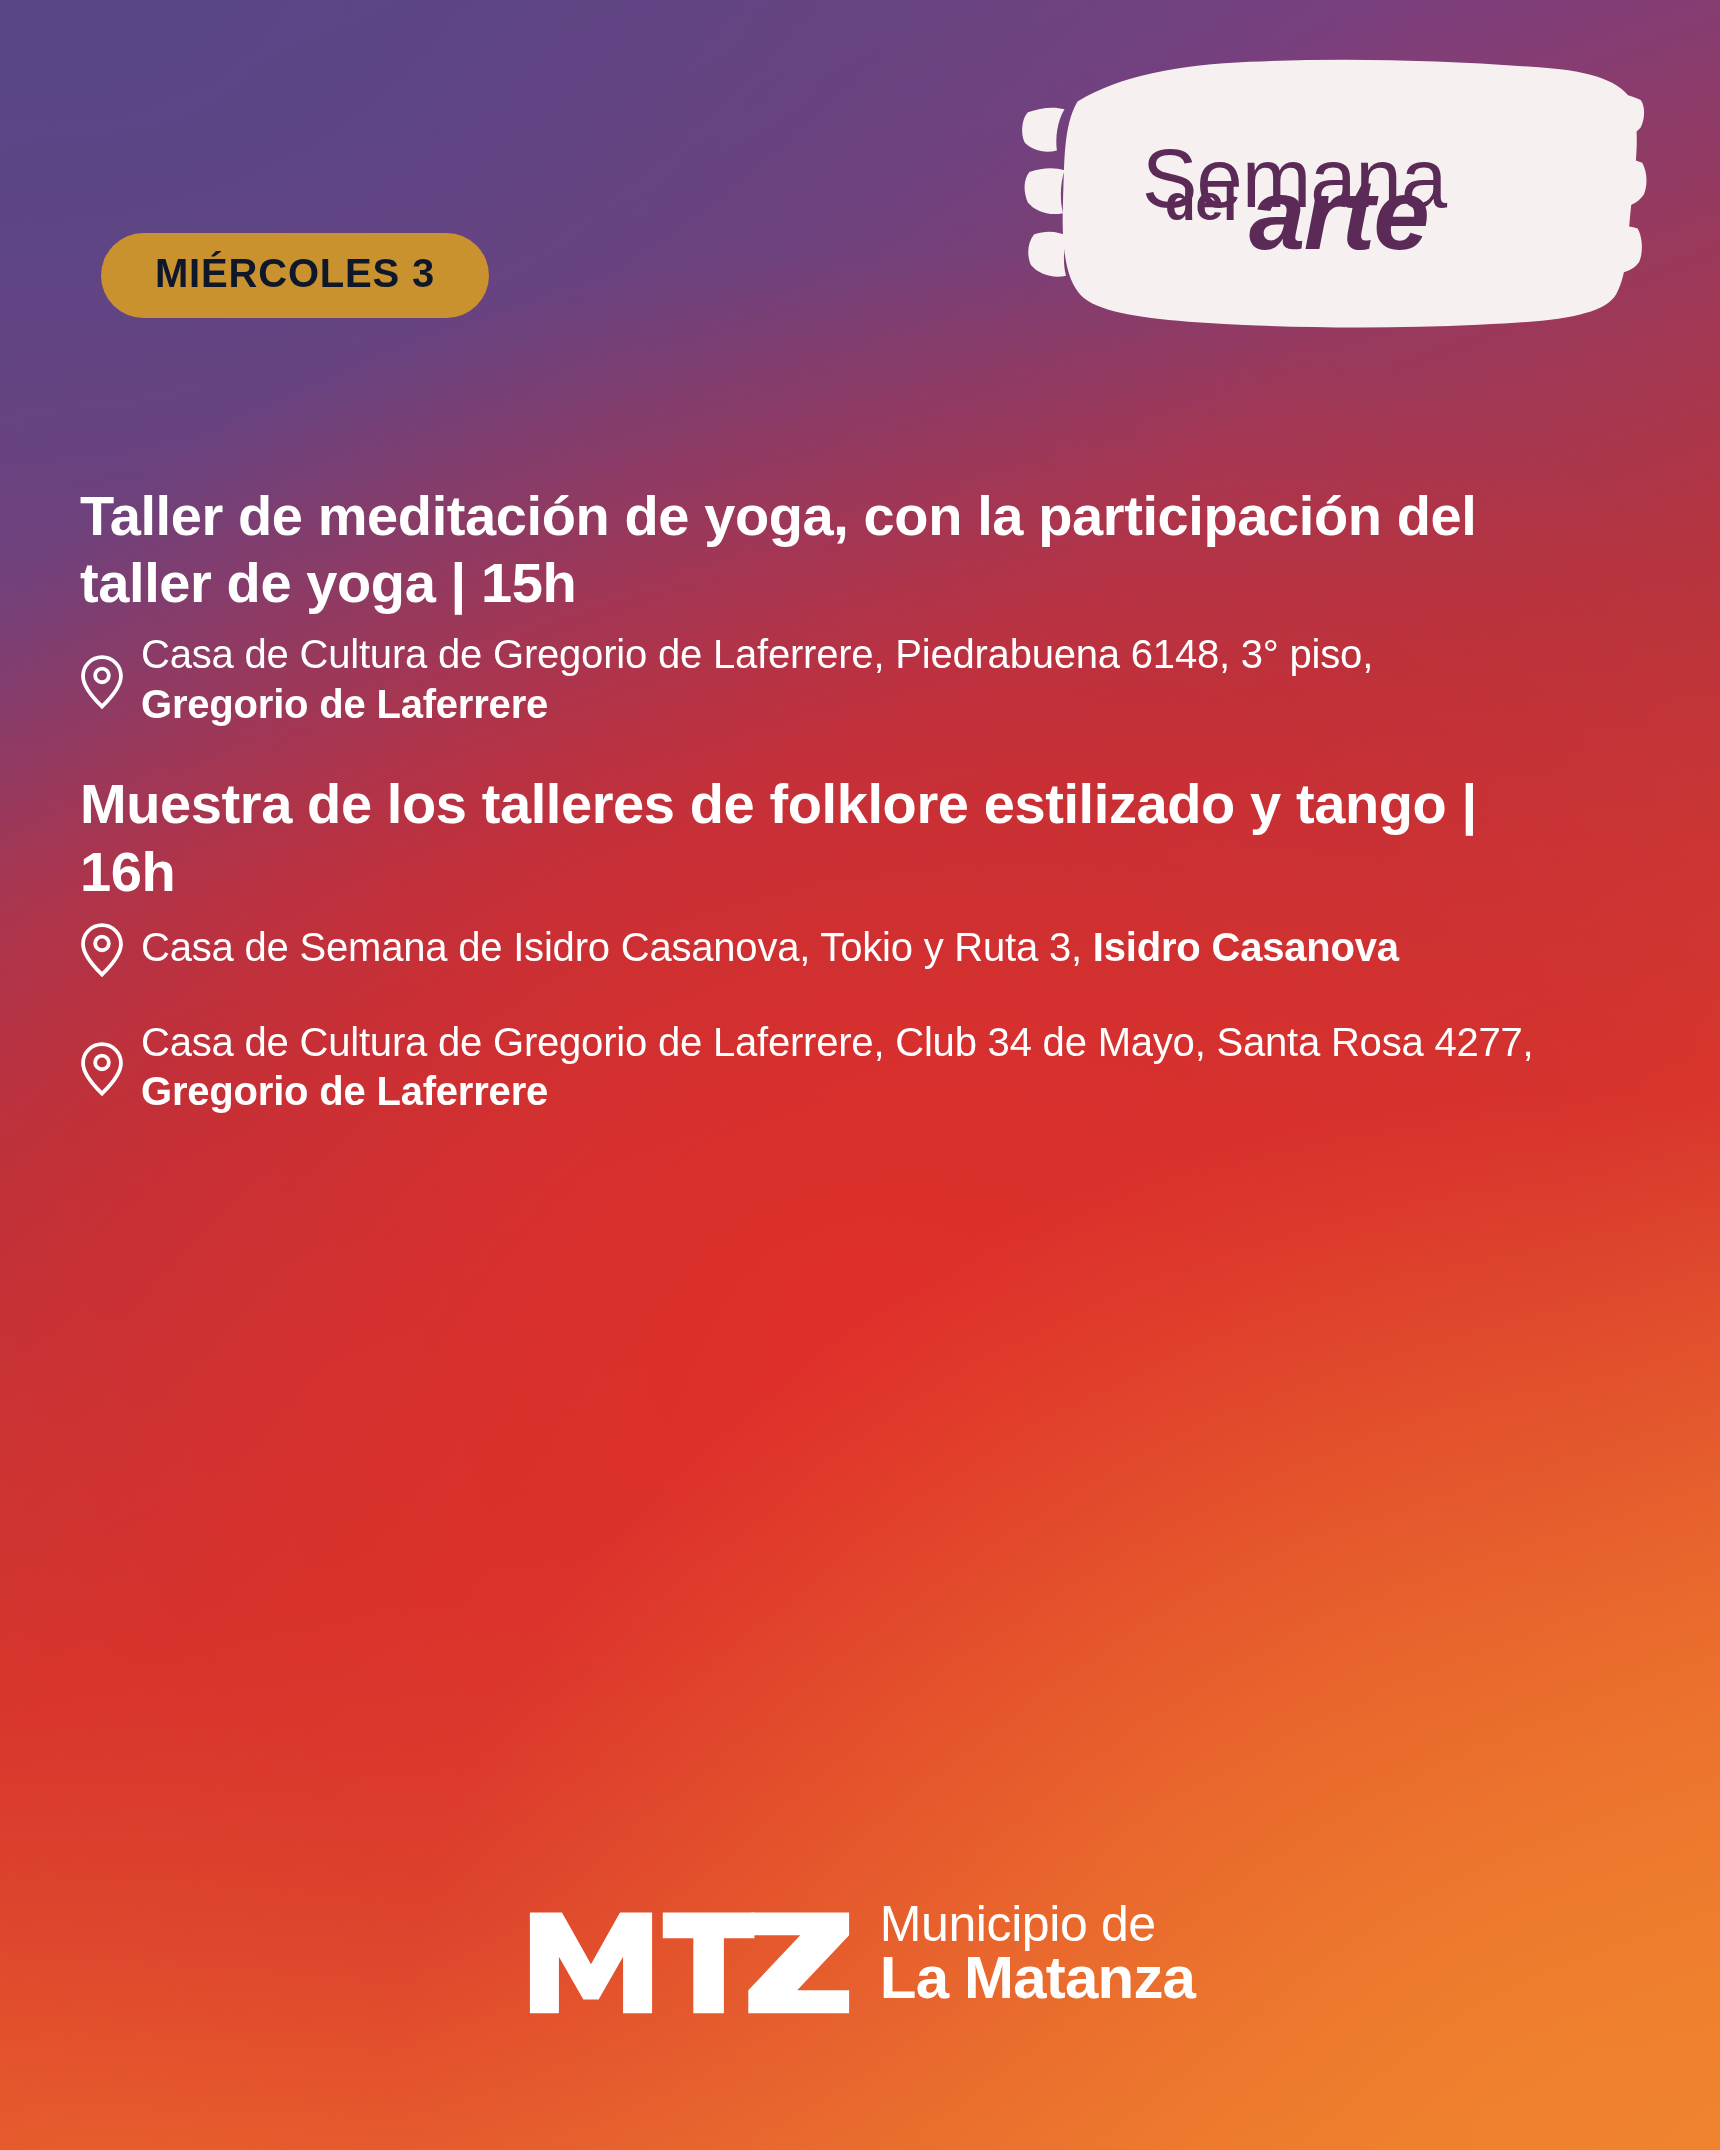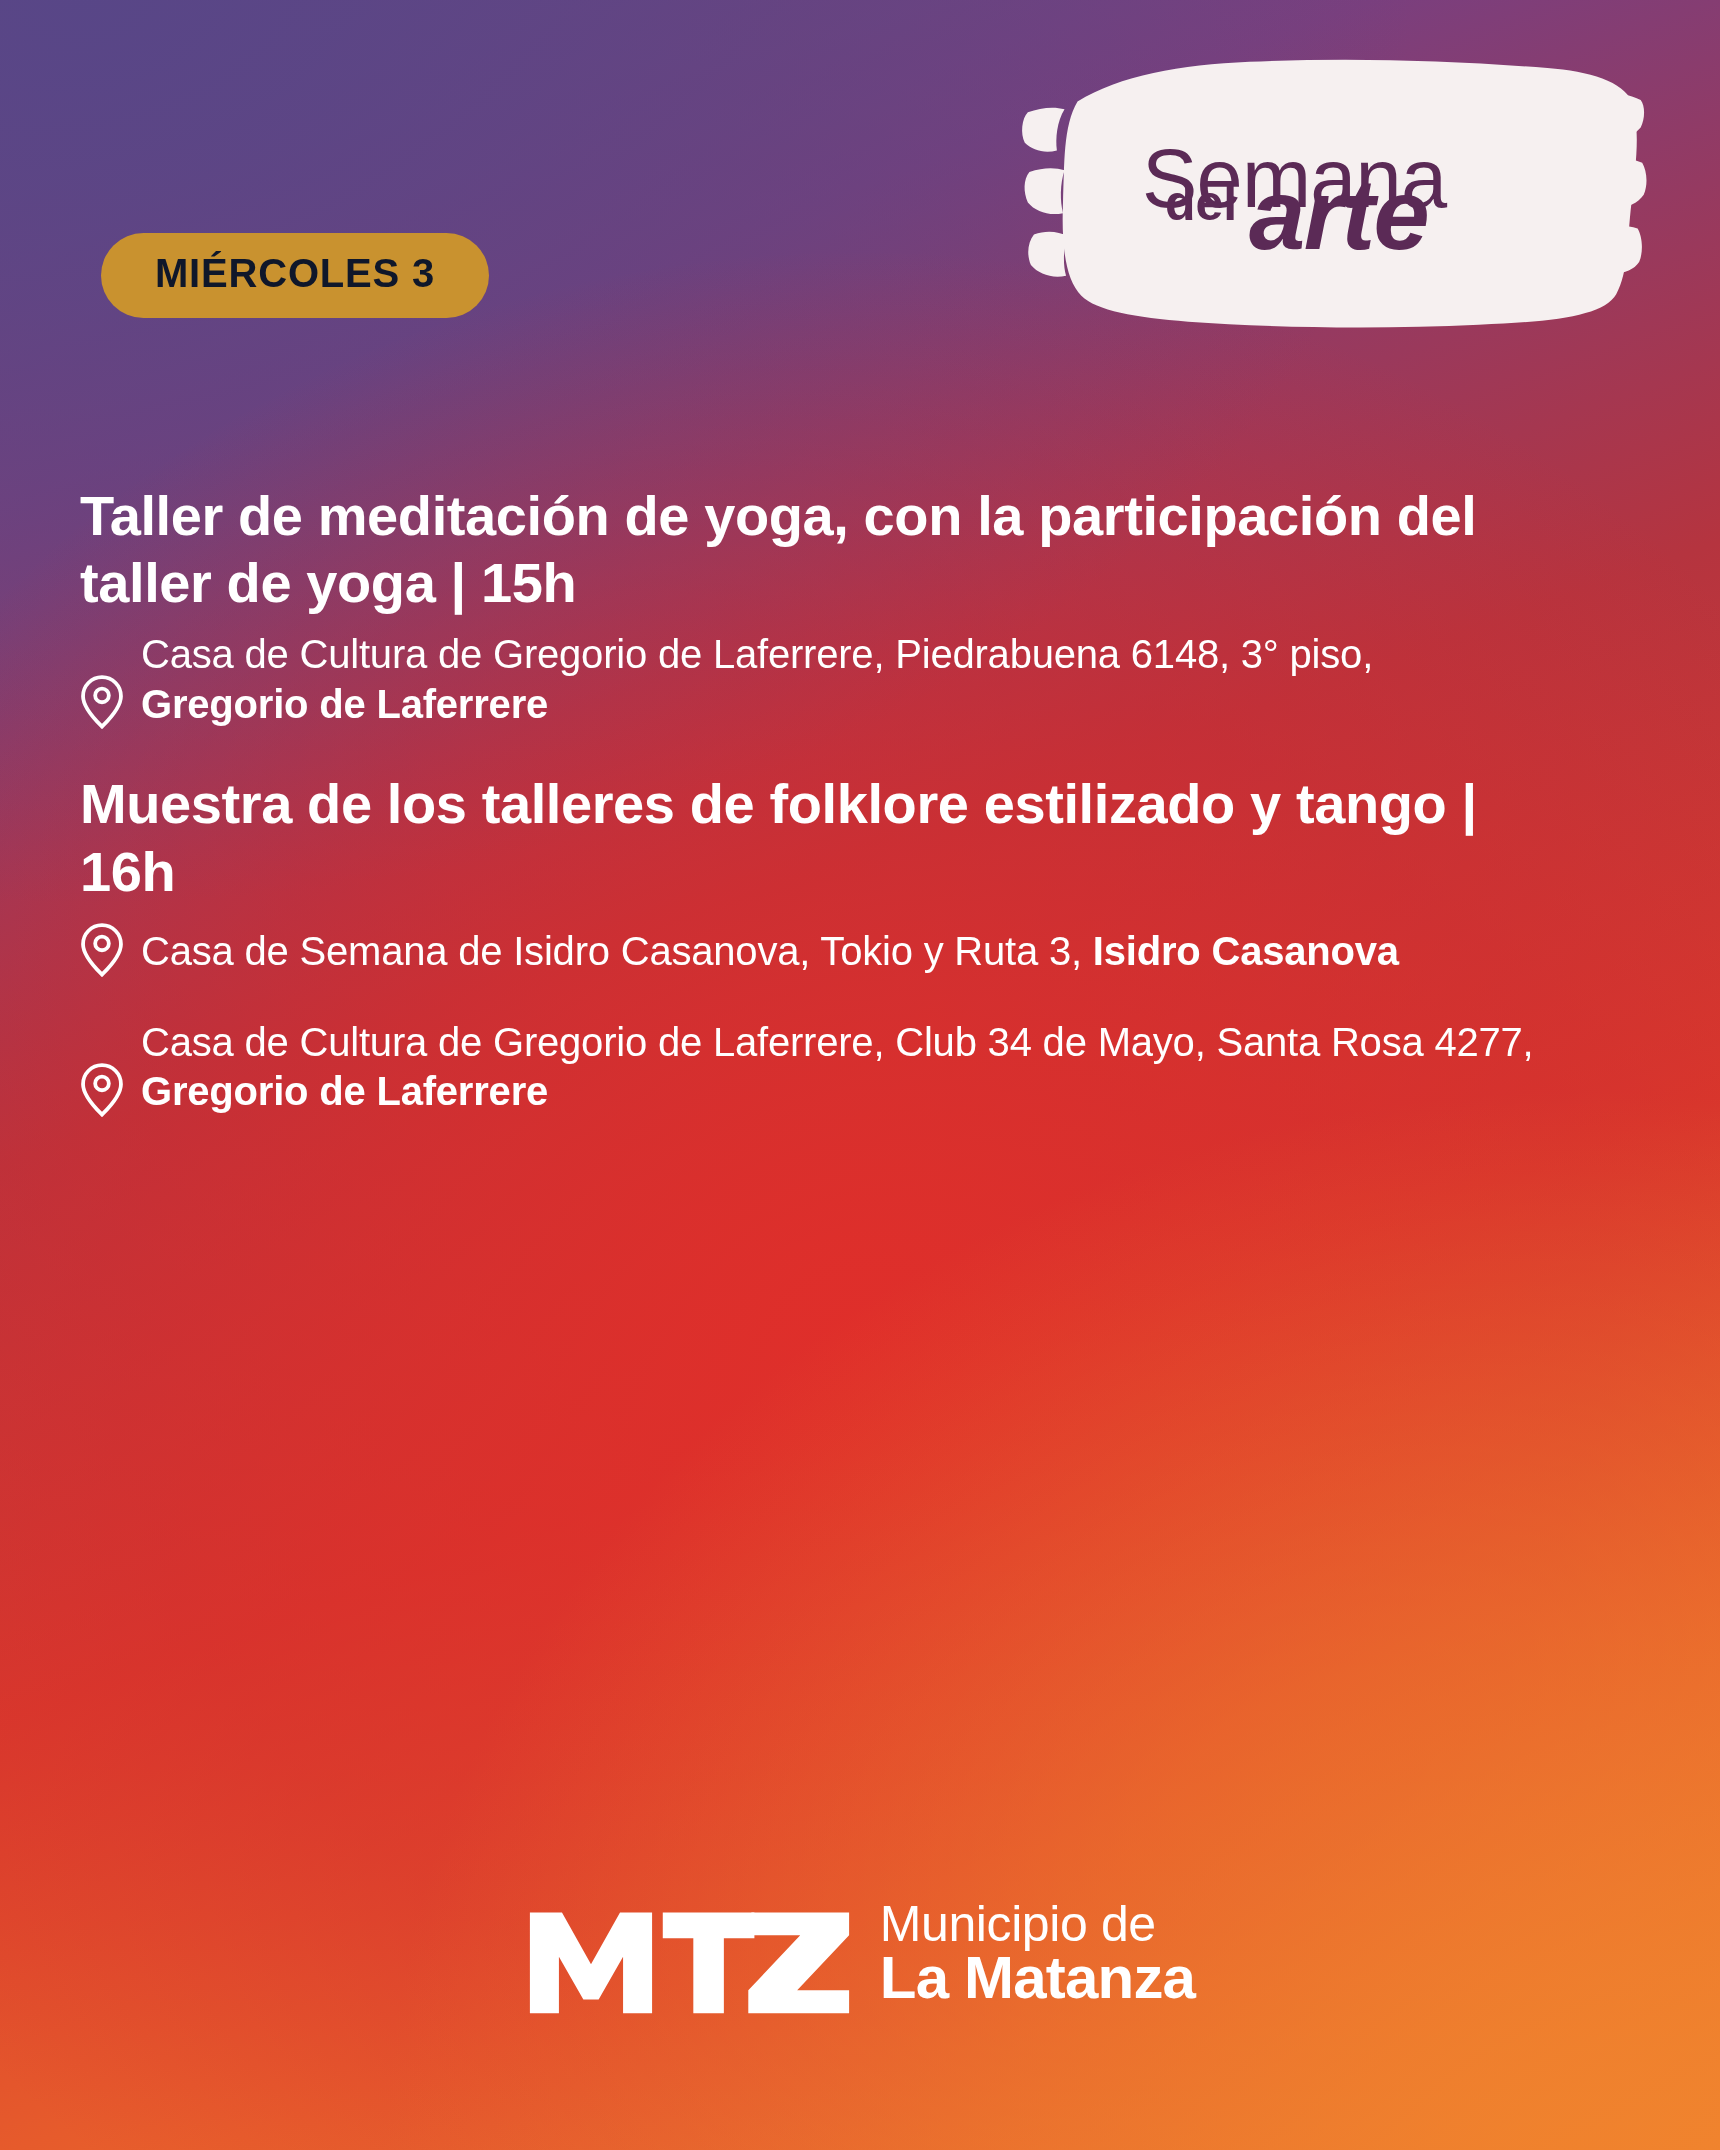--- a/index.html
+++ b/index.html
@@ -107,21 +107,21 @@
     color: #ffffff;
     font-size: 56px;
     font-weight: bold;
     line-height: 1.2;
     letter-spacing: -0.4px;
     margin: 0 0 13.8px 0;
     max-width: 1430px;
   }
   .event-loc {
     display: flex;
-    align-items: flex-end;
+    align-items: center;
     gap: 17px;
   }
   .pin-icon {
     flex: 0 0 auto;
     width: 44px;
     height: 55px;
     margin-top: 3.1px;
   }
   .loc-text {
     color: #ffffff;

